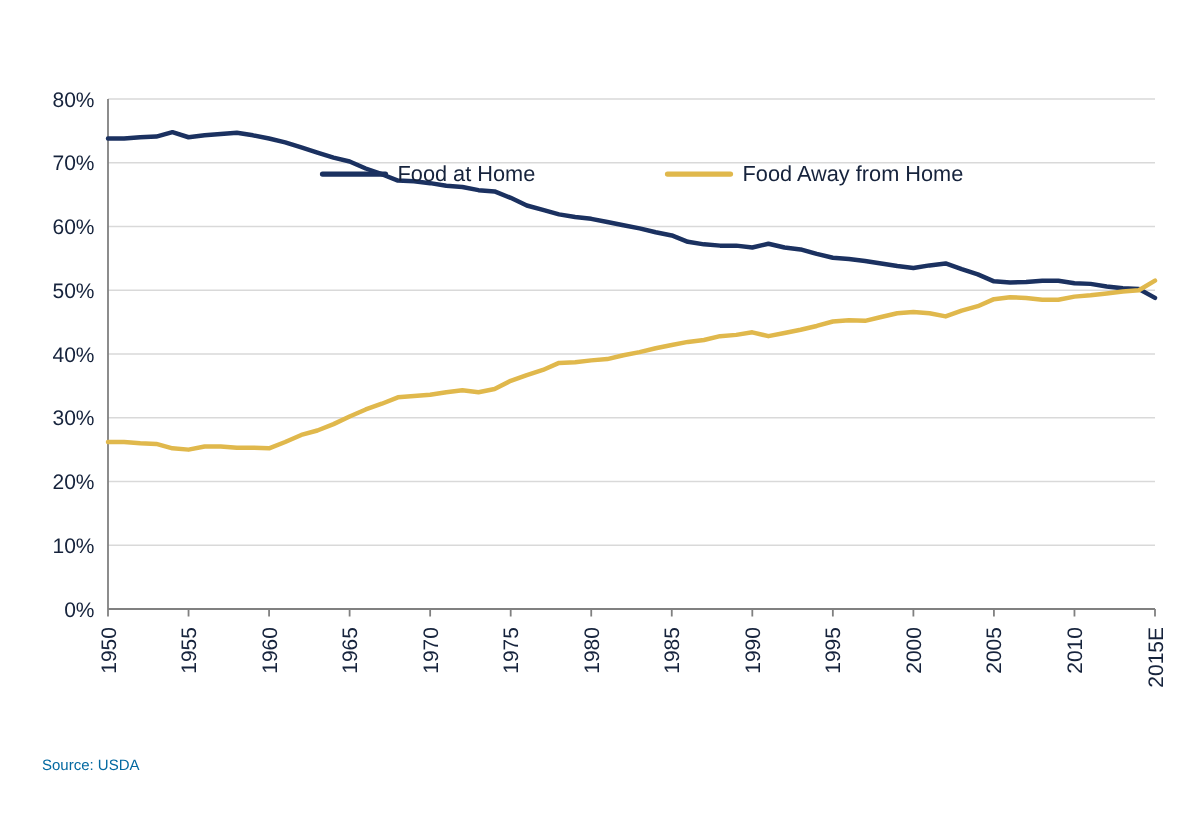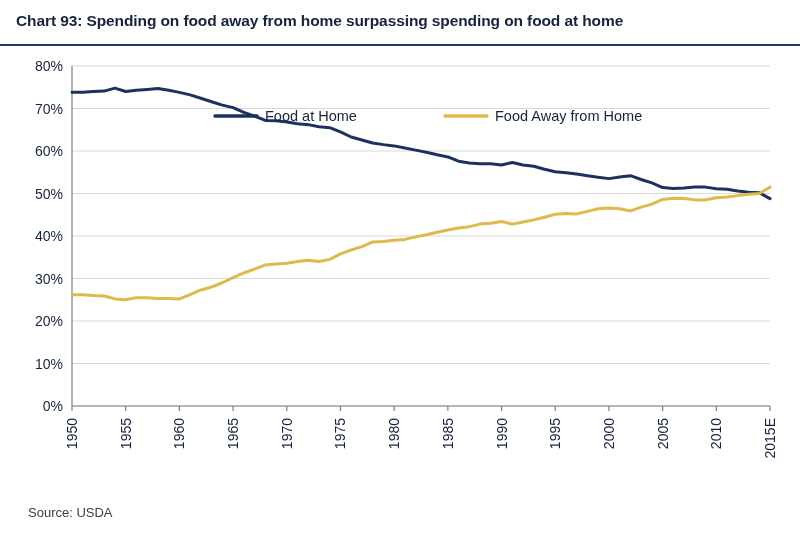--- a/index.html
+++ b/index.html
@@ -63,32 +63,29 @@
     font-size: 14.5px;
     fill: #16233c;
     font-family: "Liberation Sans", sans-serif;
     dominant-baseline: middle;
   }
   
   #source-note {
     position: absolute;
     left: 28px;
     top: 505px;
-    font-size: 13px;
-    color: #404040;
+    font-size: 10px;
+    color: #0369a1;
   }
 </style>
 </head>
 <body>
 
 <div id="page">
 
-  <div id="title-bar">
-    <div id="chart-title">Chart 93: Spending on food away from home surpassing spending on food at home</div>
-  </div>
 
   <div id="plot-wrap">
     <svg id="plot-svg" width="800" height="455" viewBox="0 0 800 455">
       <g id="grid-group">
           <line x1="72" y1="360" x2="770" y2="360" stroke="#d9d9d9" stroke-width="1"></line>
           <line x1="72" y1="317.5" x2="770" y2="317.5" stroke="#d9d9d9" stroke-width="1"></line>
           <line x1="72" y1="275" x2="770" y2="275" stroke="#d9d9d9" stroke-width="1"></line>
           <line x1="72" y1="232.5" x2="770" y2="232.5" stroke="#d9d9d9" stroke-width="1"></line>
           <line x1="72" y1="190" x2="770" y2="190" stroke="#d9d9d9" stroke-width="1"></line>
           <line x1="72" y1="147.5" x2="770" y2="147.5" stroke="#d9d9d9" stroke-width="1"></line>

